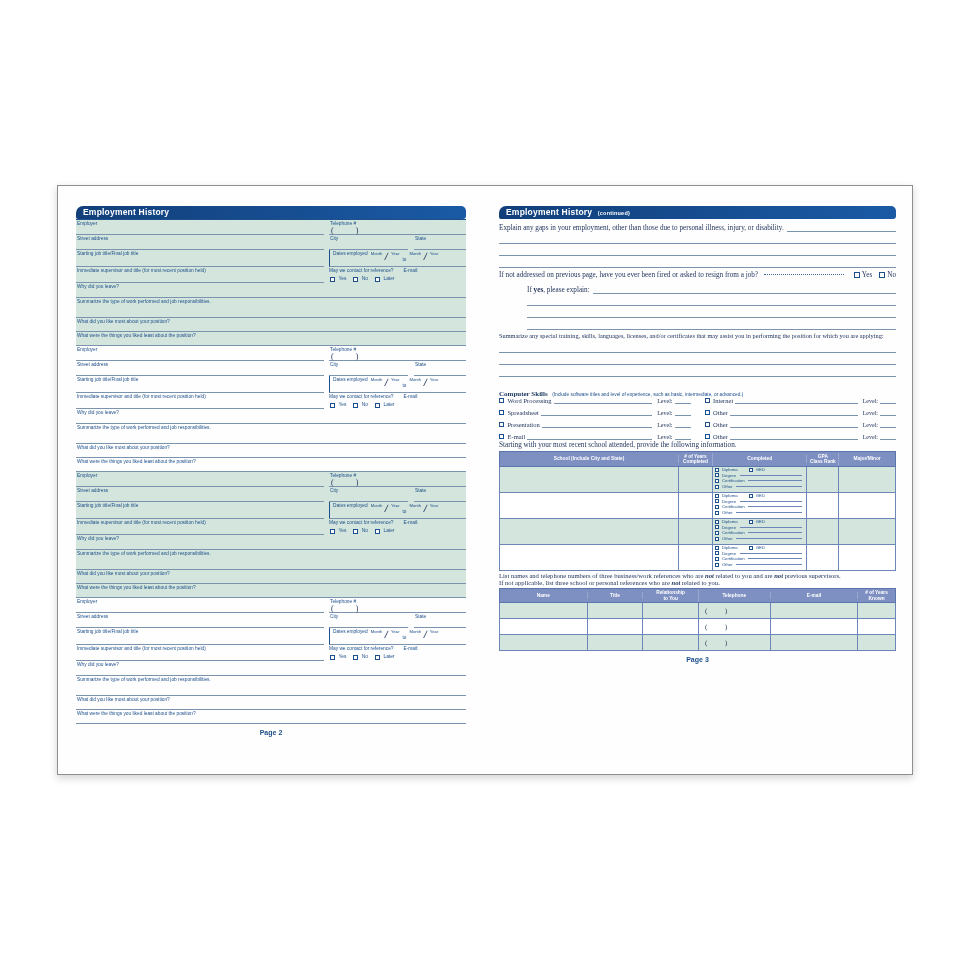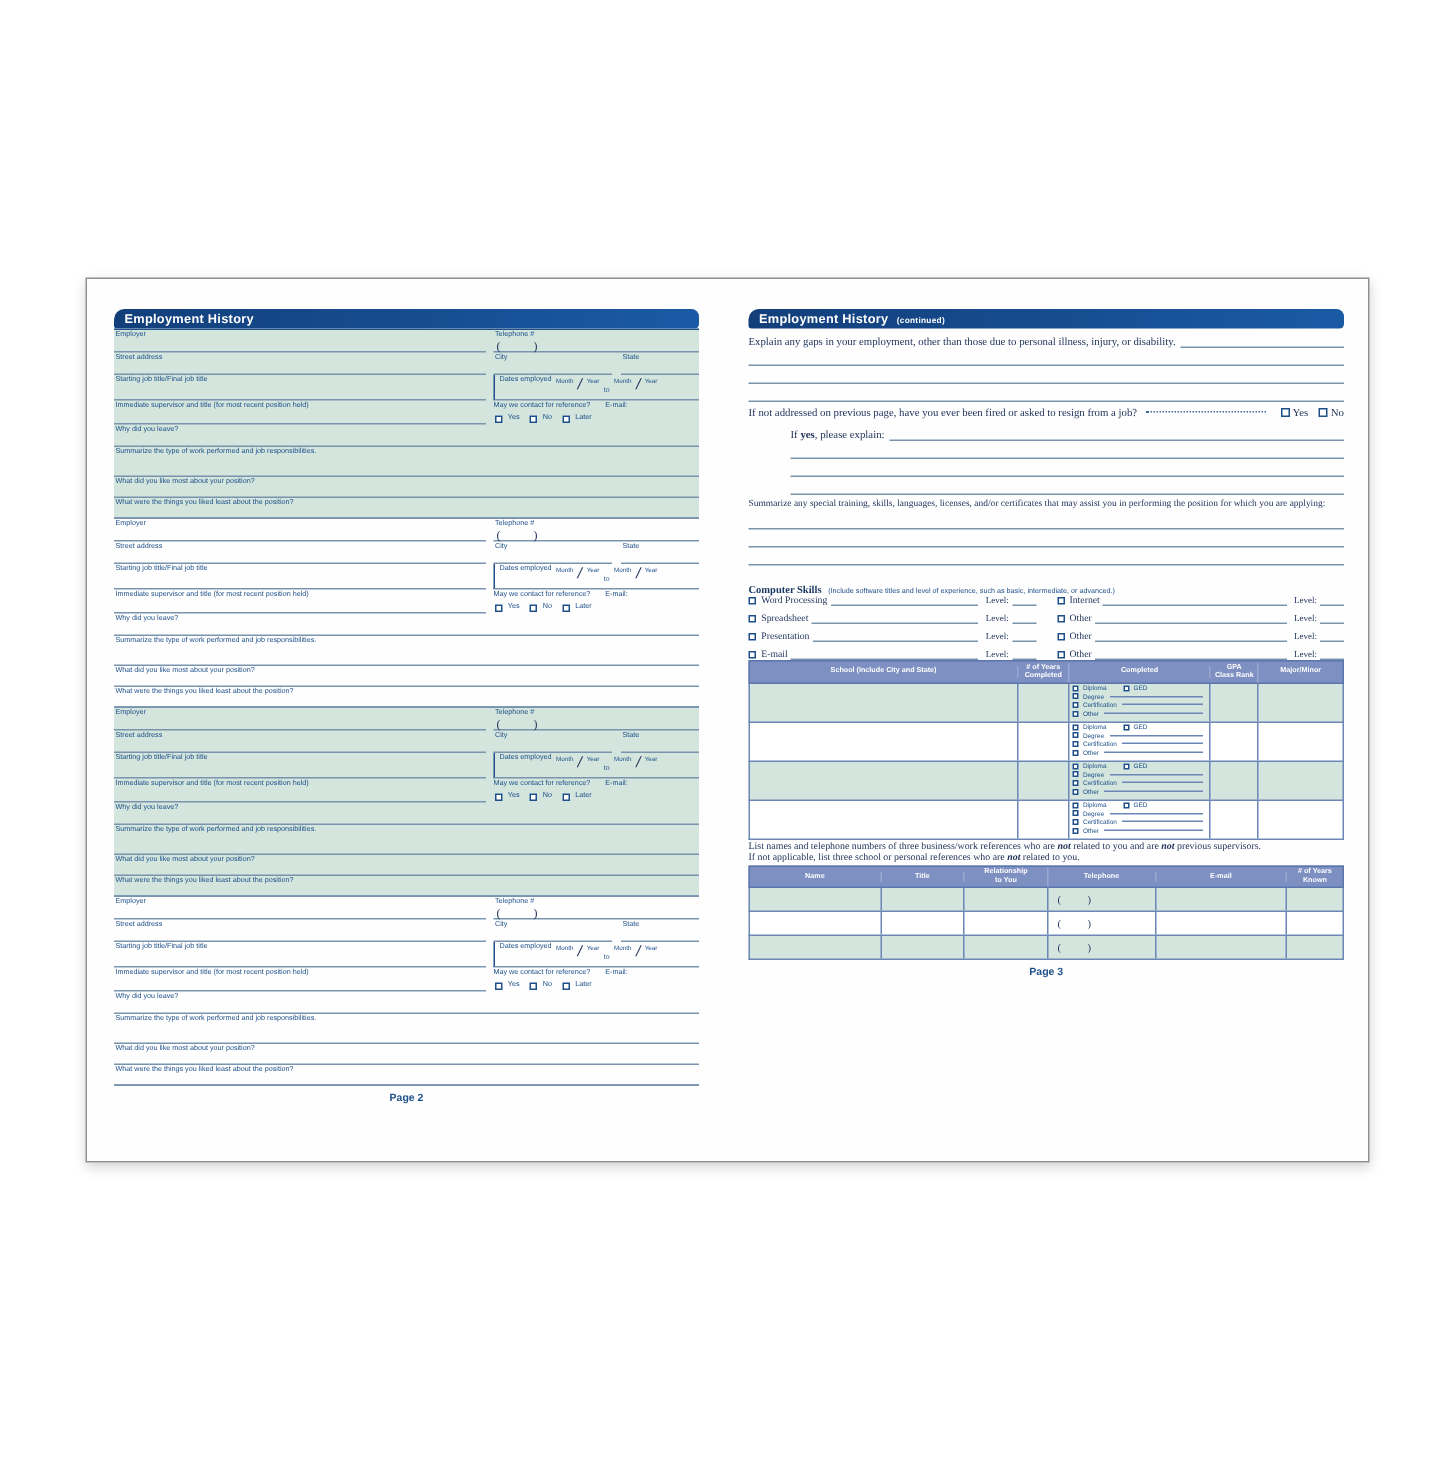--- a/index.html
+++ b/index.html
@@ -496,20 +496,21 @@
   <div class="skill">
     <span class="cbx"></span>
     <span class="skill-label">Other</span>
     <span class="uline fill"></span>
     <span class="lvl">Level:</span>
     <span class="shortline"></span>
   </div>
 </div>
       </div>
 
+      <div class="serif" style="margin-top:1px;height:10px;">Starting with your most recent school attended, provide the following information.</div>
       <div class="thead ehead">
         <span class="hc w-school">School (Include City and State)</span>
         <span class="hc w-years"># of Years
 Completed</span>
         <span class="hc w-comp">Completed</span>
         <span class="hc w-gpa">GPA
 Class Rank</span>
         <span class="hc w-major">Major/Minor</span>
       </div>
       <div>

